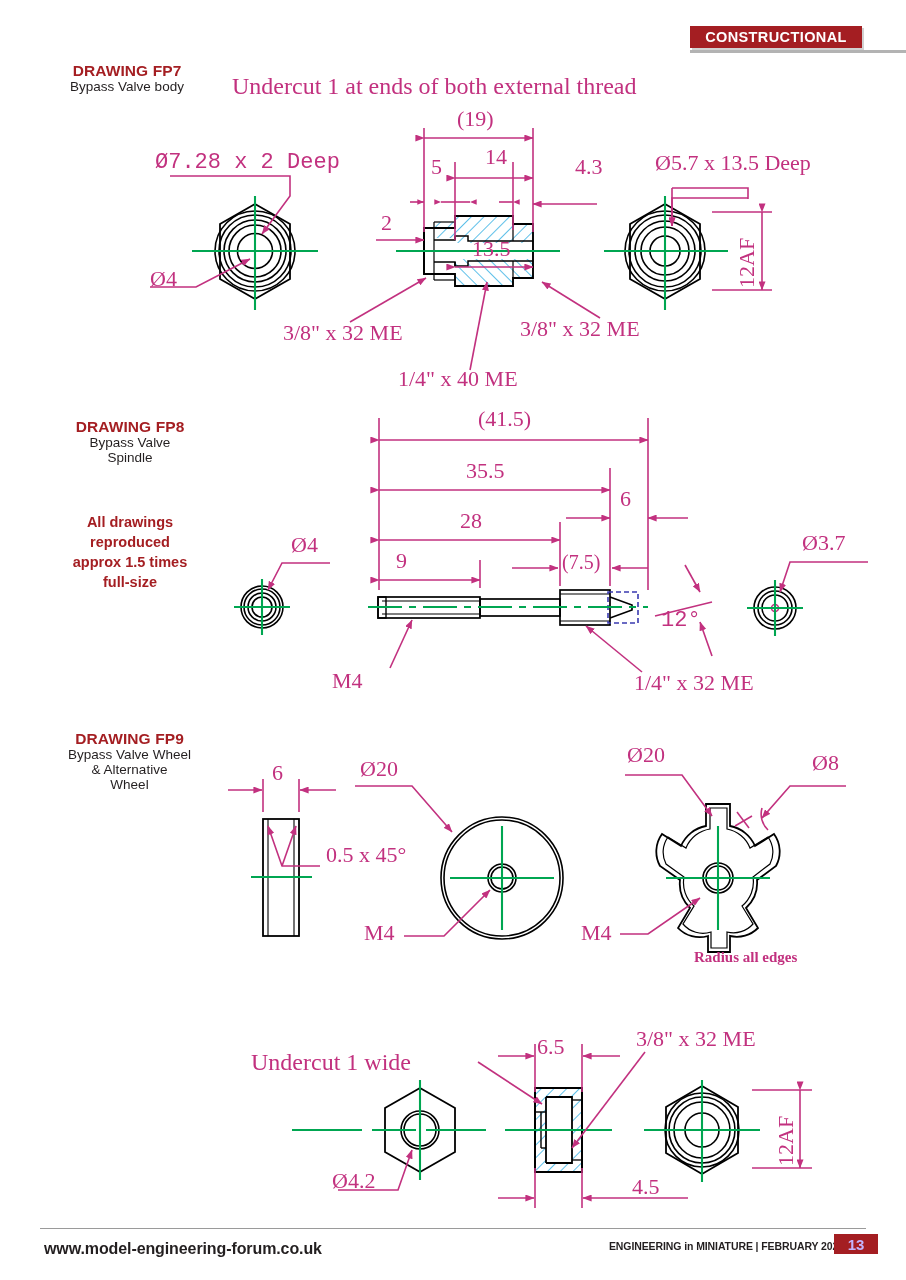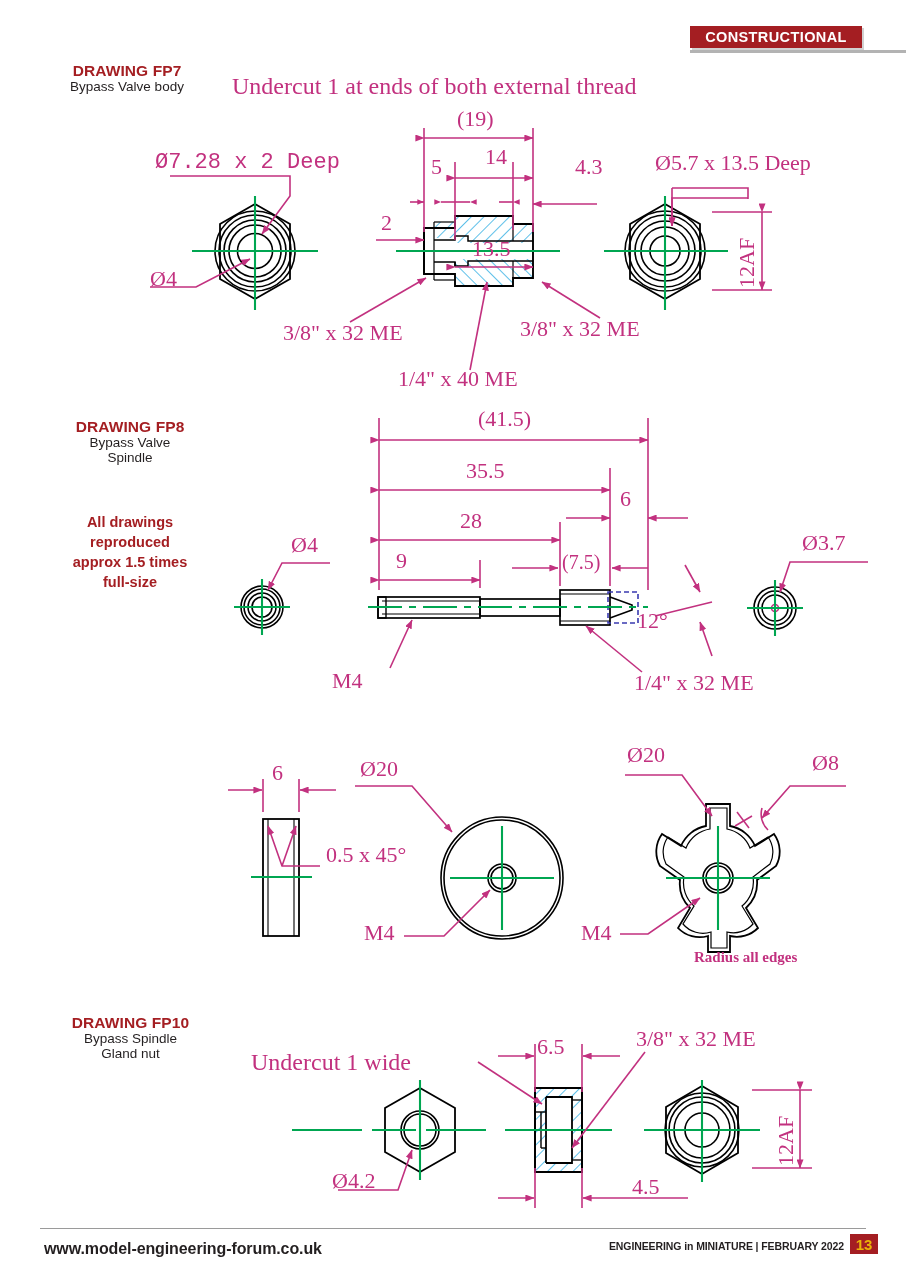--- a/index.html
+++ b/index.html
@@ -37,22 +37,22 @@
   svg.draw{position:absolute;left:0;top:0;width:906px;height:1280px;overflow:visible;
            pointer-events:none;}
 
   
   .foot-rule{position:absolute;left:40px;top:1228px;width:826px;height:1px;background:#9a9a9a;}
   .foot-left{position:absolute;left:44px;top:1240px;font-size:16px;font-weight:bold;
              color:#231f20;font-family:"Liberation Sans",sans-serif;letter-spacing:-.1px;}
   .foot-right{position:absolute;right:62px;top:1240px;font-size:10.5px;font-weight:bold;
               color:#231f20;font-family:"Liberation Sans",sans-serif;letter-spacing:-.1px;
               text-align:right;}
-  .pagebox{position:absolute;right:28px;top:1234px;width:28px;height:20px;background:#a41e22;
-           display:flex;align-items:center;justify-content:center;color:#eab308;font-weight:bold;
+  .pagebox{position:absolute;right:28px;top:1234px;width:44px;height:20px;background:#a41e22;
+           display:flex;align-items:center;justify-content:center;color:#c4b5fd;font-weight:bold;
            font-size:15px;font-family:"Liberation Sans",sans-serif;}
 </style>
 </head>
 <body>
 
 <div class="page">
 
   <div class="hdr-band">
     <span>CONSTRUCTIONAL</span>
   </div>
@@ -69,26 +69,27 @@
     <div class="t2">Spindle</div>
   </div>
 
   <div class="note" style="left:30px;top:512px;width:200px;">
     <div>All drawings</div>
     <div>reproduced</div>
     <div>approx 1.5 times</div>
     <div>full-size</div>
   </div>
 
-
-  <div class="dt" style="left:28px;top:1014px;width:205px;">
-    <div class="t1">DRAWING FP10</div>
-    <div class="t2">Bypass Spindle</div>
-    <div class="t2">Gland nut</div>
-  </div>
+  <div class="dt" style="left:22px;top:730px;width:215px;">
+    <div class="t1">DRAWING FP9</div>
+    <div class="t2">Bypass Valve Wheel</div>
+    <div class="t2">&amp; Alternative</div>
+    <div class="t2">Wheel</div>
+  </div>
+
 
   <svg class="draw" viewBox="0 0 906 1280">
     <defs>
       <marker id="ah" markerWidth="9" markerHeight="7" refX="8.6" refY="3.5" orient="auto" markerUnits="userSpaceOnUse">
         <path d="M0,0 L9,3.5 L0,7 z" fill="#c2317f"></path>
       </marker>
       <marker id="ahs" markerWidth="7" markerHeight="5.6" refX="6.7" refY="2.8" orient="auto" markerUnits="userSpaceOnUse">
         <path d="M0,0 L7,2.8 L0,5.6 z" fill="#c2317f"></path>
       </marker>
       <pattern id="hatchR" width="9" height="9" patternTransform="rotate(45)" patternUnits="userSpaceOnUse">
@@ -414,21 +415,21 @@
   <div class="dim s22" style="left:398px;top:368px;">1/4" x 40 ME</div>
 
   <div class="dim s22" style="left:478px;top:408px;text-align:center;">(41.5)</div>
   <div class="dim s22" style="left:466px;top:460px;">35.5</div>
   <div class="dim s22" style="left:460px;top:510px;">28</div>
   <div class="dim s22" style="left:396px;top:550px;">9</div>
   <div class="dim s22" style="left:620px;top:488px;">6</div>
   <div class="dim s20" style="left:562px;top:552px;">(7.5)</div>
   <div class="dim s22" style="left:291px;top:534px;">Ø4</div>
   <div class="dim s22" style="left:802px;top:532px;text-align:right;">Ø3.7</div>
-  <div class="dim s22" style="left:637px;top:610px;">12°</div>
+  <div class="dim s22" style="left:661px;top:610px;font-family:Liberation Mono, monospace;">12°</div>
   <div class="dim s22" style="left:332px;top:670px;">M4</div>
   <div class="dim s22" style="left:634px;top:672px;">1/4" x 32 ME</div>
 
   <div class="dim s22" style="left:272px;top:762px;">6</div>
   <div class="dim s22" style="left:326px;top:844px;">0.5 x 45°</div>
   <div class="dim s22" style="left:360px;top:758px;">Ø20</div>
   <div class="dim s22" style="left:364px;top:922px;">M4</div>
   <div class="dim s22" style="left:627px;top:744px;">Ø20</div>
   <div class="dim s22" style="left:812px;top:752px;">Ø8</div>
   <div class="dim s22" style="left:581px;top:922px;">M4</div>

